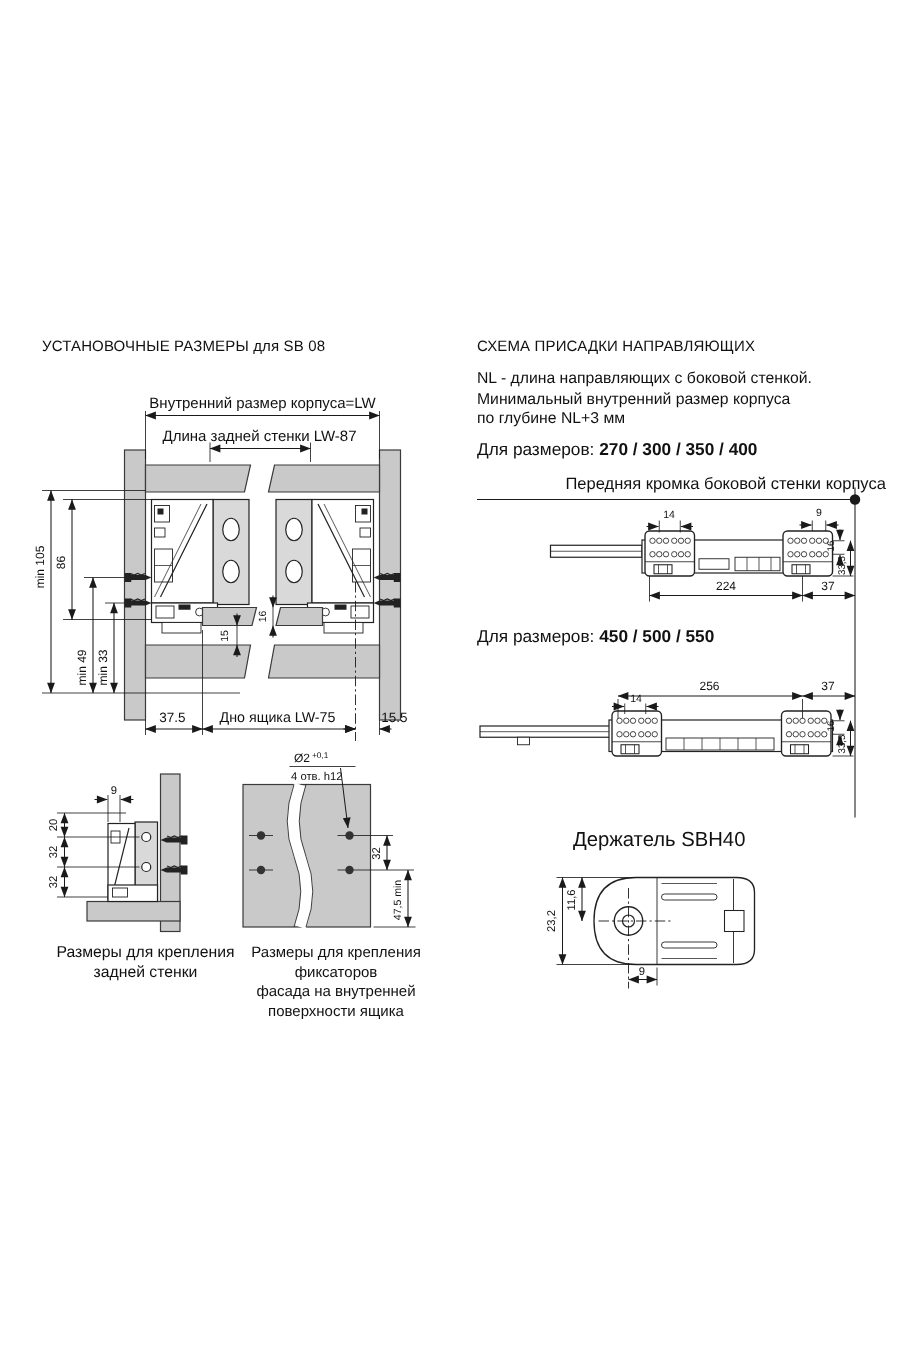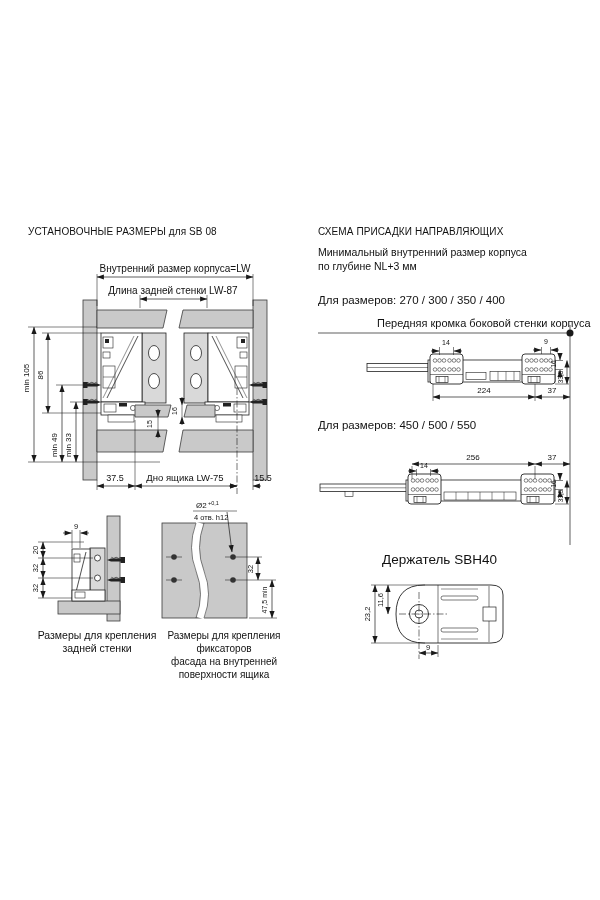--- a/index.html
+++ b/index.html
@@ -2,38 +2,39 @@
 <html><head>
 <meta charset="utf-8">
 <style>
   html,body{margin:0;padding:0}
   body{width:600px;height:900px;background:#ffffff;position:relative;
        font-family:"Liberation Sans",sans-serif;color:#111;overflow:hidden}
   .abs{position:absolute}
   .ttl{font-weight:normal;font-size:10px;white-space:nowrap;letter-spacing:.1px}
   .note{font-size:10.5px;line-height:13.5px;white-space:nowrap}
   .sizes{font-size:11.5px;white-space:nowrap}
-  .sizes .val{font-weight:normal}
+  .sizes .val{font-weight:bold}
   .edge-label{font-size:11px;white-space:nowrap}
   .cap{font-size:10.5px;line-height:13px;text-align:center}
   .cap2{font-size:10px;line-height:13px;text-align:center}
   .holder-ttl{font-weight:normal;font-size:13.5px;white-space:nowrap}
   .t{font-family:"Liberation Sans",sans-serif;fill:#111}
   .dl{stroke:#1a1a1a;stroke-width:.7;fill:none}
   .xl{stroke:#1a1a1a;stroke-width:.55;fill:none}
   .cl{stroke:#1a1a1a;stroke-width:.6;stroke-dasharray:7 2 1.5 2;fill:none}
   .panel{fill:#c9c9c9;stroke:#3a3a3a;stroke-width:.8}
 </style>
 </head>
 <body>
 
 <div class="abs ttl" style="left:28px;top:226px">УСТАНОВОЧНЫЕ РАЗМЕРЫ для SB 08</div>
 <div class="abs ttl" style="left:318px;top:226px">СХЕМА ПРИСАДКИ НАПРАВЛЯЮЩИХ</div>
 
 <div class="abs" style="left:318px;top:246px">
+  <div class="note">NL - длина направляющих с боковой стенкой.</div>
   <div class="note">Минимальный внутренний размер корпуса</div>
   <div class="note">по глубине NL+3 мм</div>
 </div>
 
 <div class="abs sizes" style="left:318px;top:294px">
   <span>Для размеров:</span>
   <span class="val">270 / 300 / 350 / 400</span>
 </div>
 
 <div class="abs edge-label" style="left:377px;top:317px">Передняя кромка боковой стенки корпуса</div>

